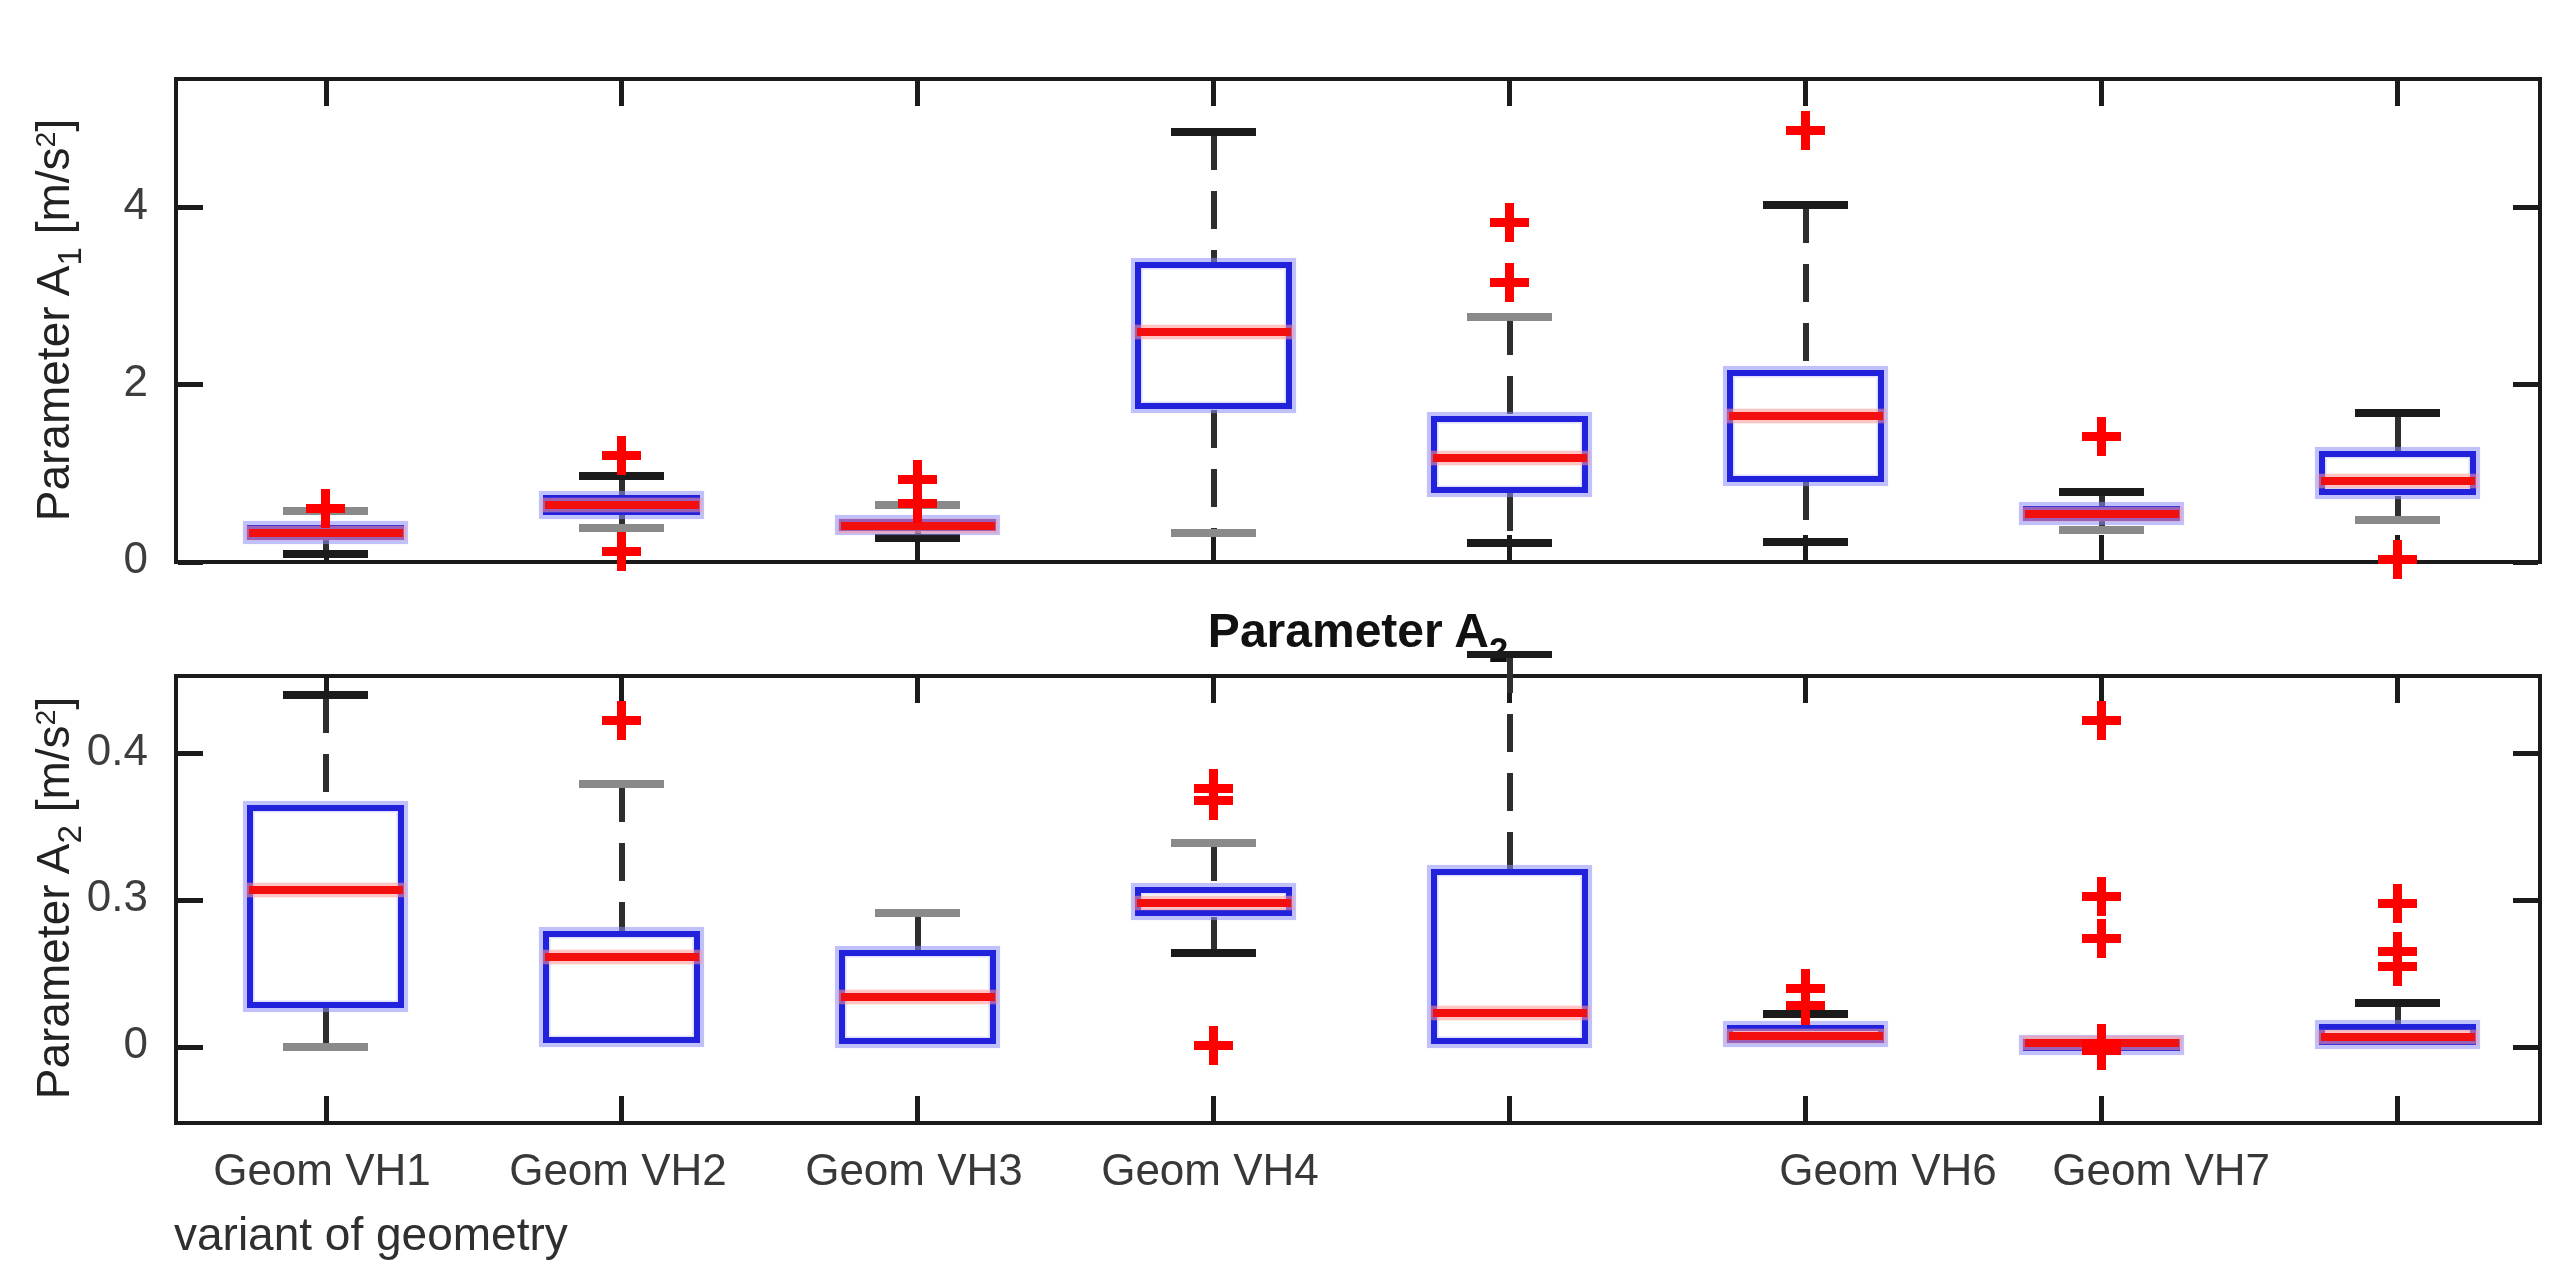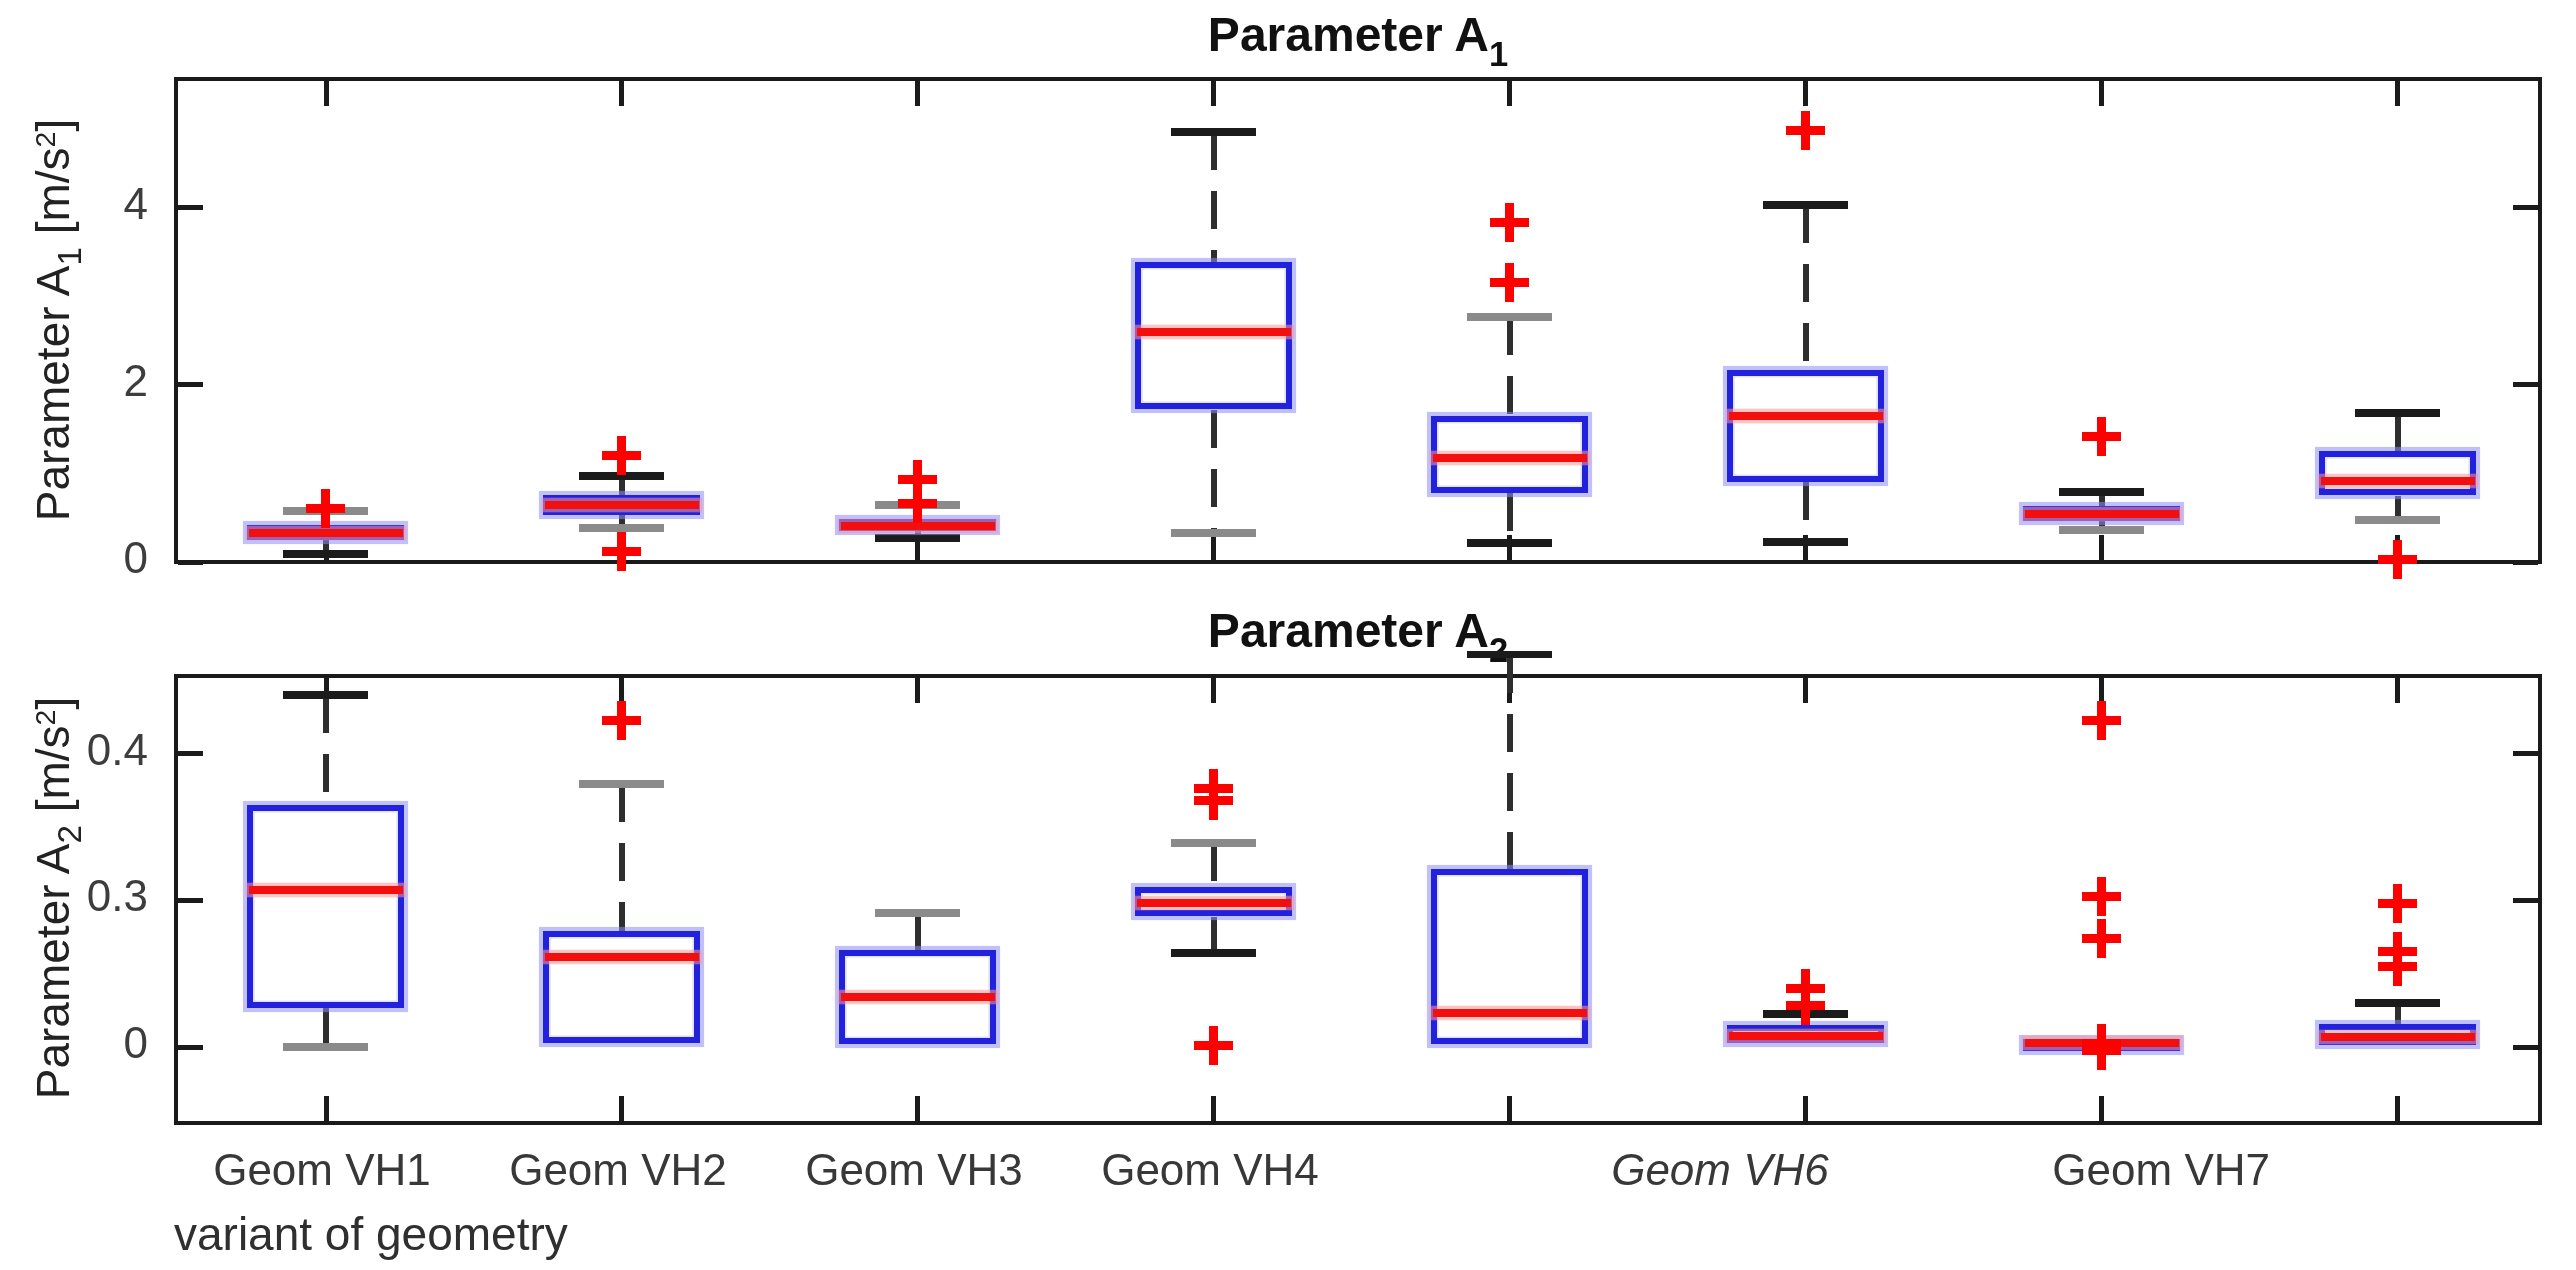--- a/index.html
+++ b/index.html
@@ -52,21 +52,20 @@
     box-shadow:0 0 0 3.3px rgba(255,150,150,0.55);}
   .outlier{position:absolute;width:39px;height:39px;margin-left:-19.7px;margin-top:-19.7px;}
   .outlier .h{position:absolute;left:0;top:15px;width:39px;height:9px;background:#ff0000;}
   .outlier .v{position:absolute;left:15px;top:0;width:9px;height:39px;background:#ff0000;}
 </style>
 </head>
 <body>
 
 <div id="figure">
 
-  <div class="chart-title" id="title-a1"><span>Parameter A</span><span class="tsub">1</span></div>
 
   <div class="ylabel" id="ylabel-a1"><span>Parameter A</span><span class="lsub">1</span><span> [m/s</span><span class="lsup">2</span><span>]</span></div>
 
   <div class="plot" id="plot-a1">
       <div class="tick" style="left: 0px; top: 479px; width: 24.6px; height: 4.9px;"></div>
       <div class="tick" style="right: 0px; top: 479px; width: 24.6px; height: 4.9px;"></div>
       <div class="tick" style="left: 0px; top: 301px; width: 24.6px; height: 4.9px;"></div>
       <div class="tick" style="right: 0px; top: 301px; width: 24.6px; height: 4.9px;"></div>
       <div class="tick" style="left: 0px; top: 124px; width: 24.6px; height: 4.9px;"></div>
       <div class="tick" style="right: 0px; top: 124px; width: 24.6px; height: 4.9px;"></div>
@@ -332,16 +331,16 @@
 <div class="ytick-label" style="top: 558px;">0</div>
     <div class="ytick-label" style="top: 381px;">2</div>
     <div class="ytick-label" style="top: 204px;">4</div>
     <div class="ytick-label" style="top: 1043px;">0</div>
     <div class="ytick-label" style="top: 896px;">0.3</div>
     <div class="ytick-label" style="top: 750px;">0.4</div>
     <div class="xtick-label" style="left: 322px;">Geom VH1</div>
     <div class="xtick-label" style="left: 618px;">Geom VH2</div>
     <div class="xtick-label" style="left: 914px;">Geom VH3</div>
     <div class="xtick-label" style="left: 1210px;">Geom VH4</div>
-    <div class="xtick-label" style="left: 1720px; font-style: italic;">Geom VH6</div>
+    <div class="xtick-label" style="left: 1888px;">Geom VH6</div>
     <div class="xtick-label" style="left: 2098px; text-align: right;">Geom VH7</div>
   </div>
 
 
 </body></html>

